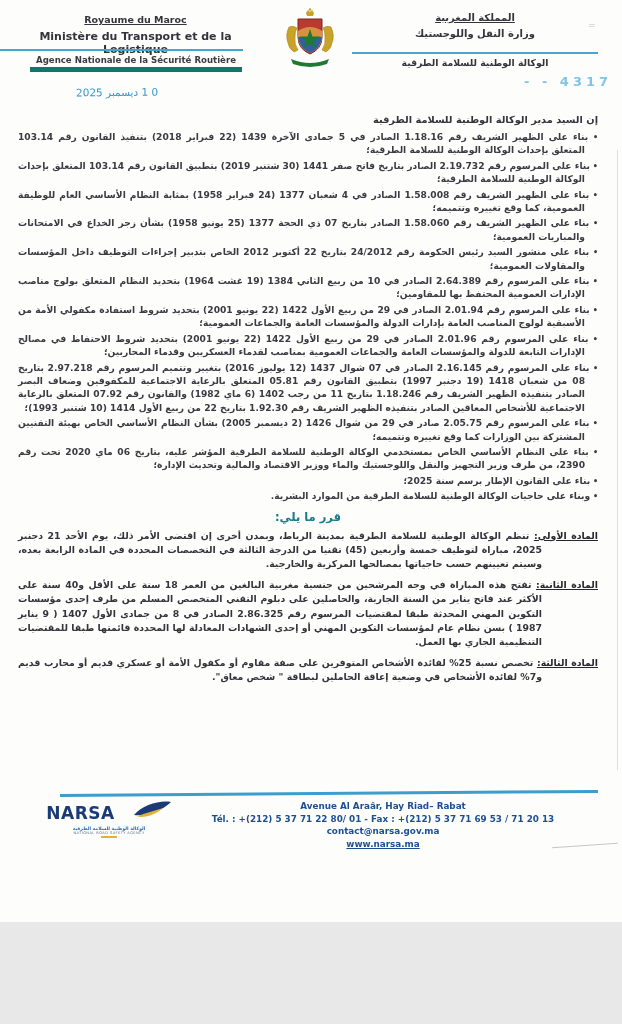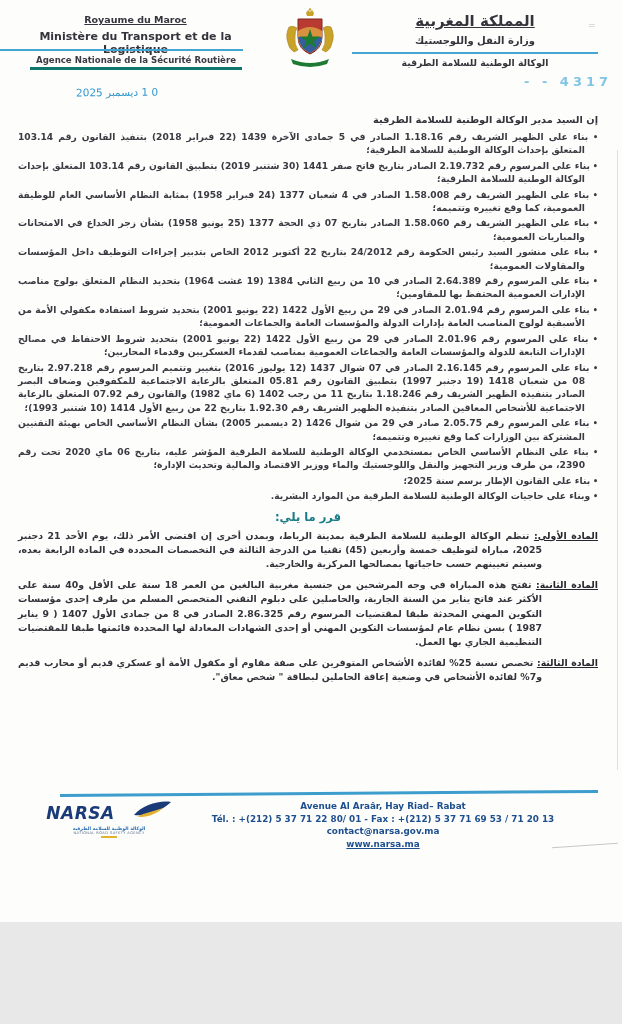--- a/index.html
+++ b/index.html
@@ -7,23 +7,23 @@
     width:622px;height:922px;background:#fdfdfc;position:relative;overflow:hidden;
     font-family:"DejaVu Sans", sans-serif;color:#34343c;margin:0 auto;
     box-shadow:0 0 6px rgba(0,0,0,.25);
   }
   
   .header{position:relative;height:102px;}
   .hdr-fr{position:absolute;left:28px;top:14px;width:215px;text-align:center;direction:ltr;}
   .hdr-fr .kingdom{font-size:9.5px;font-weight:bold;text-decoration:underline;margin-bottom:5px;}
   .hdr-fr .ministry{font-size:11px;font-weight:bold;margin-bottom:4px;}
   .hdr-rule-fr{position:absolute;left:0;top:49px;width:243px;height:2.4px;background:#45a6d6;}
-  .hdr-fr-agency{position:absolute;left:30px;top:55px;width:212px;text-align:center;font-size:8.6px;font-weight:bold;color:#3a3a44;border-bottom:3px solid #0f766e;padding-bottom:2px;direction:ltr;}
+  .hdr-fr-agency{position:absolute;left:30px;top:55px;width:212px;text-align:center;font-size:8.6px;font-weight:bold;color:#3a3a44;border-bottom:5px solid #0f766e;padding-bottom:2px;direction:ltr;}
   .hdr-ar{position:absolute;left:352px;top:12px;width:246px;text-align:center;direction:rtl;}
-  .hdr-ar .kingdom{font-size:15px;font-weight:bold;text-decoration:underline;margin-bottom:5px;}
+  .hdr-ar .kingdom{font-size:10px;font-weight:bold;text-decoration:underline;margin-bottom:5px;}
   .hdr-ar .ministry{font-size:10px;font-weight:bold;margin-bottom:4px;}
   .hdr-rule-ar{position:absolute;left:352px;top:52px;width:246px;height:2.2px;background:#45a6d6;}
   .hdr-ar-agency{position:absolute;left:352px;top:57px;width:246px;text-align:center;font-size:9.3px;font-weight:bold;direction:rtl;}
   .emblem{position:absolute;left:281px;top:7px;}
   .stamp-number{position:absolute;left:524px;top:74px;color:#82c4e4;font-size:13px;font-weight:bold;letter-spacing:4px;direction:ltr;}
   .mark-eq{position:absolute;left:588px;top:20px;color:#b9bdbf;font-size:9px;}
   .date-stamp{position:absolute;left:76px;top:86px;color:#3398cc;font-size:10.5px;font-weight:normal;direction:rtl;transform:rotate(-.6deg);letter-spacing:1px;}
   
   .main{padding:0 24px 0 18px;direction:rtl;}
   .title-block{text-align:center;margin-top:8px;}
@@ -38,21 +38,21 @@
   .consideration::before{content:"•  ";font-size:8px;}
   
   .decision-heading{text-align:center;font-size:11.5px;font-weight:bold;color:#187b86;margin:6px 0 5px 0;}
   .article{font-size:9.35px;font-weight:bold;line-height:14.2px;text-align:justify;direction:rtl;
     padding-right:56px;text-indent:-56px;margin-bottom:7px;color:#33333b;}
   .article-label{text-decoration:underline;color:#26262e;}
   
   .footer-divider{position:absolute;left:60px;right:24px;top:792px;height:2.6px;background:#3d9dcd;transform:rotate(-.45deg);}
   .footer{position:absolute;left:0;right:0;top:801px;display:flex;direction:ltr;}
   .logo-block{margin-left:44px;width:130px;text-align:center;}
-  .logo-row{display:flex;align-items:center;justify-content:center;gap:17px;font-style:italic;}
+  .logo-row{display:flex;align-items:center;justify-content:center;gap:17px;}
   .logo-text{font-size:17px;font-weight:bold;color:#1a3a78;letter-spacing:.5px;}
   .logo-ar{font-size:4.6px;color:#2b6cb0;font-weight:bold;margin-top:1px;}
   .logo-en{font-size:3.6px;color:#5a6f8a;letter-spacing:.4px;}
   .logo-goldbar{width:16px;height:2px;background:#e3b230;margin:1px auto 0 auto;}
   .contact-block{flex:1;text-align:center;color:#1d4f8f;font-weight:bold;direction:ltr;padding-right:30px;}
   .contact-block .line{font-size:8.8px;margin-bottom:2.5px;}
   .contact-website{text-decoration:underline;}
   
   .edge-line{position:absolute;right:4px;top:150px;height:620px;width:1px;background:#cfcfcf;opacity:.65;}
   .artifact-dash{position:absolute;left:552px;top:845px;width:66px;height:1.4px;background:#b9b9b9;transform:rotate(-4deg);opacity:.8;}

